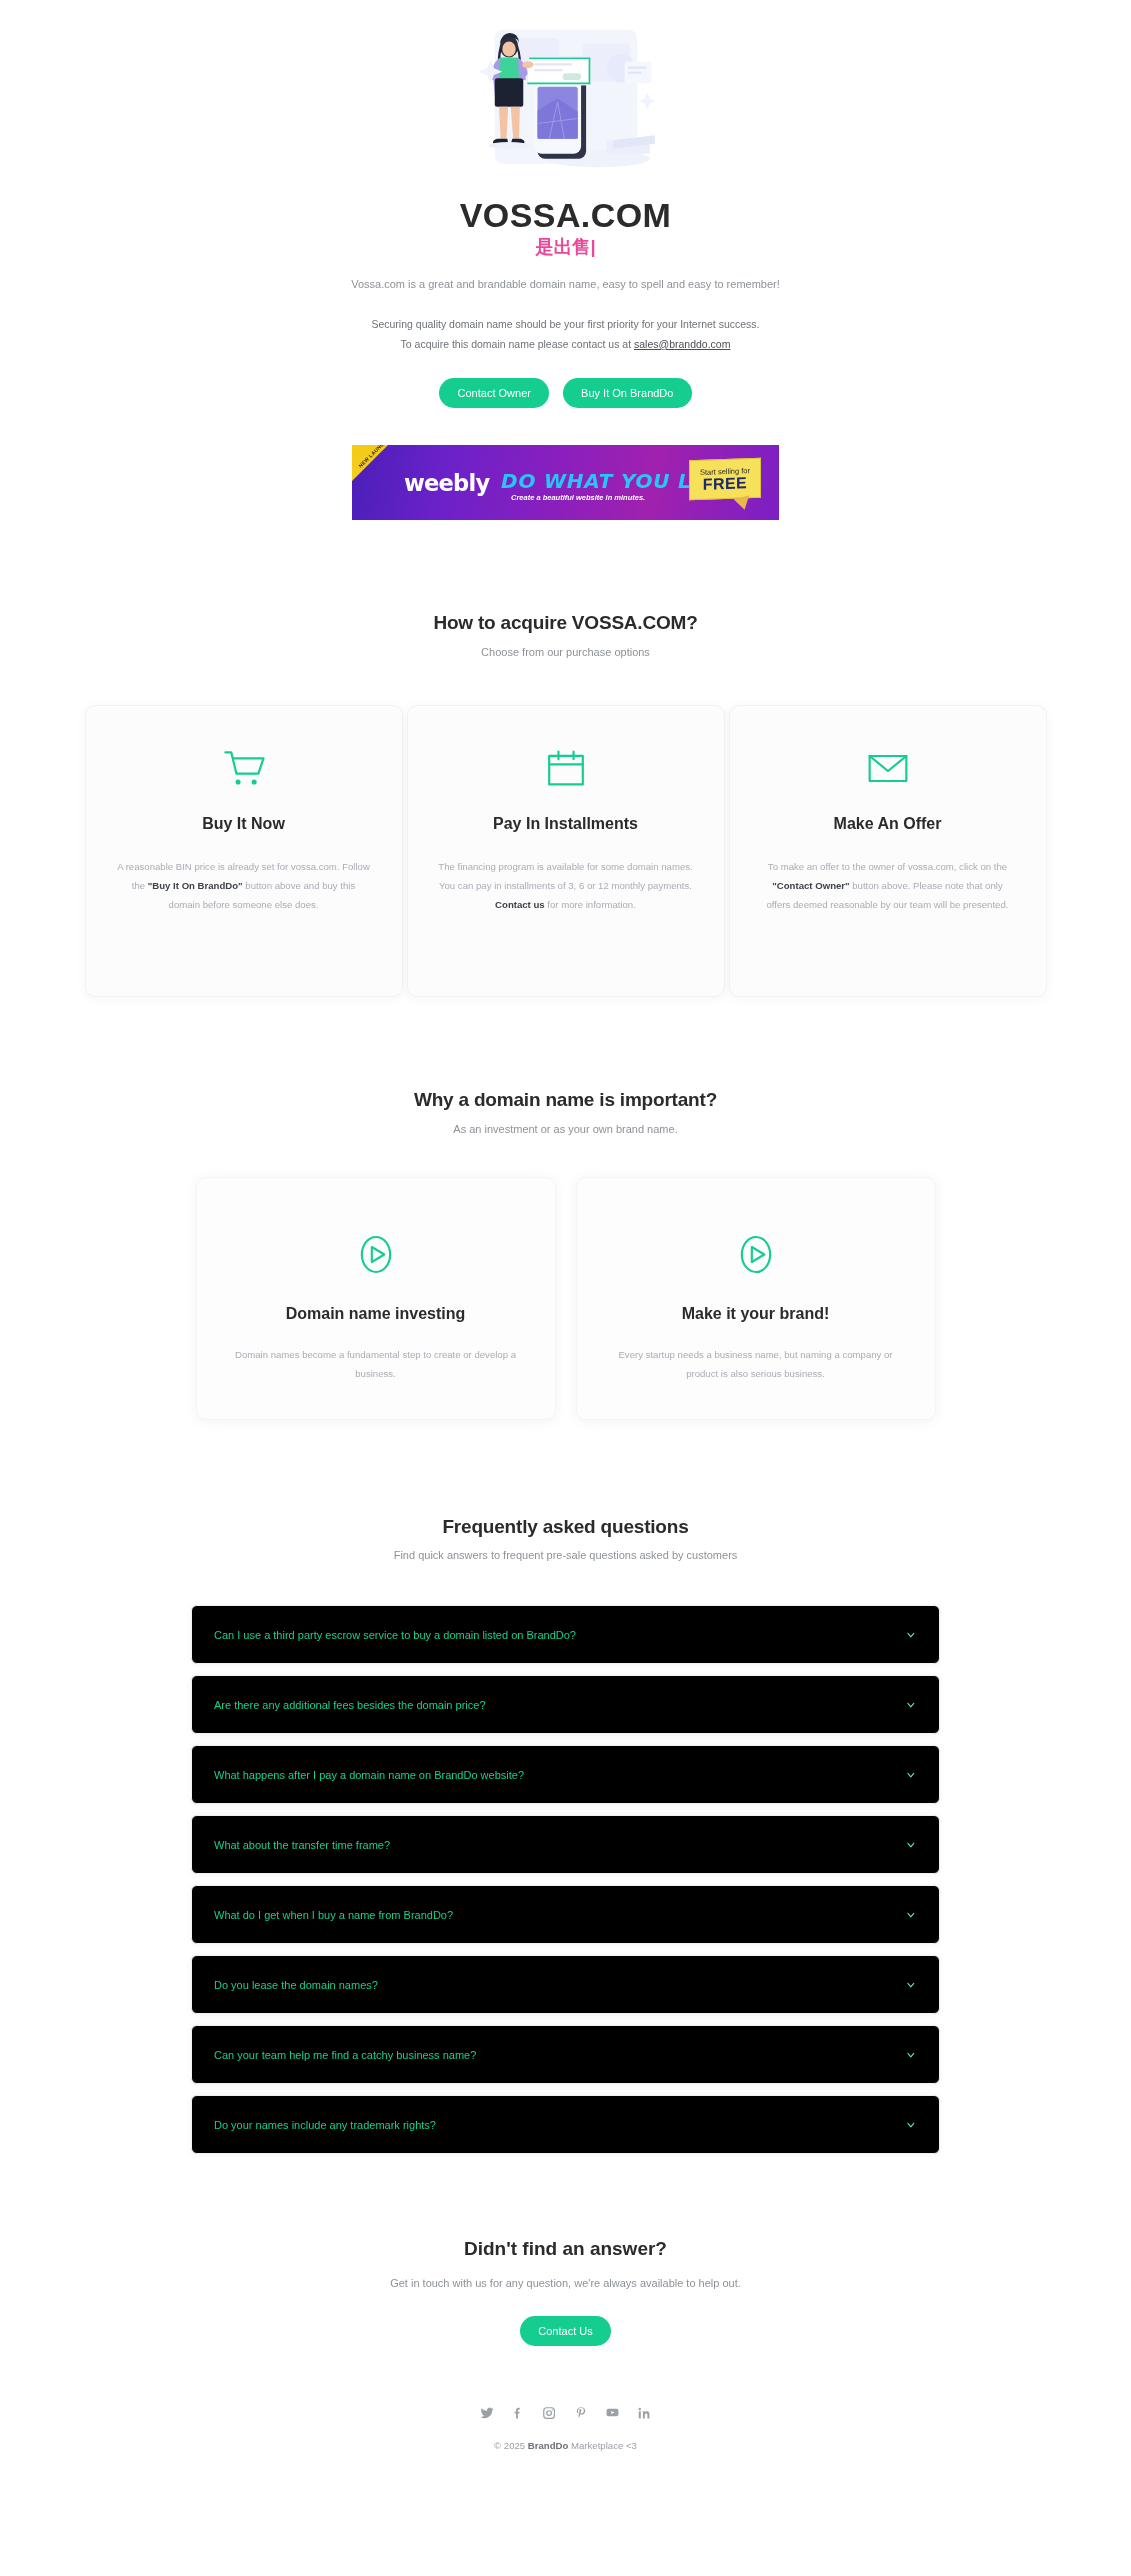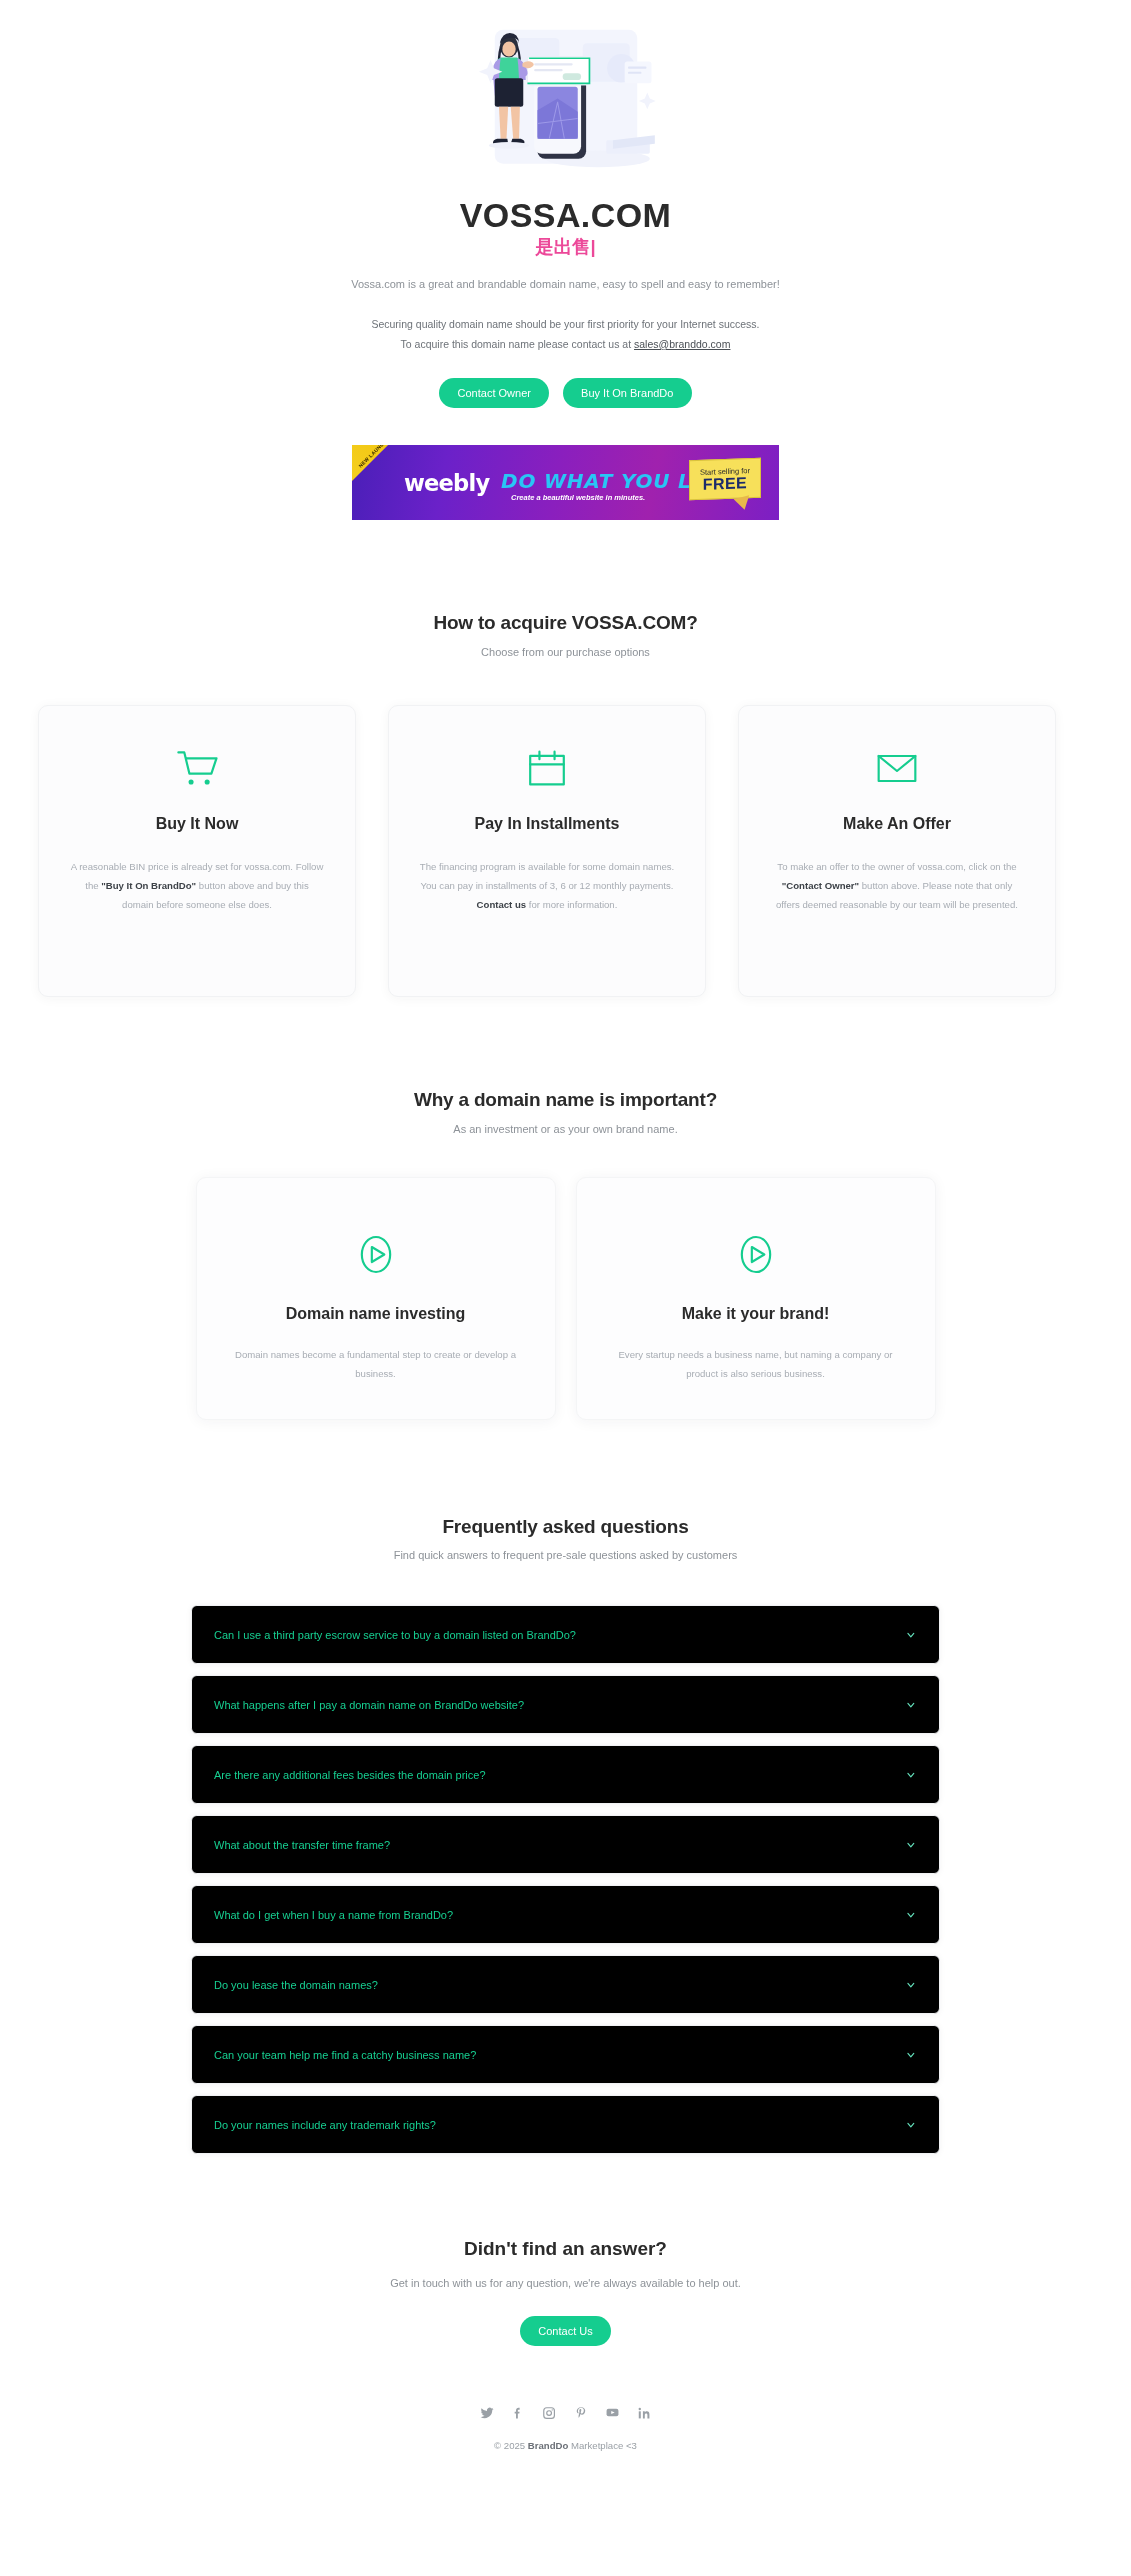--- a/index.html
+++ b/index.html
@@ -91,23 +91,22 @@
   }
 
   
   .section { text-align: center; }
   .section-title {
     font-size: 19px; font-weight: bold; color: #2b2b2b; letter-spacing: -0.2px;
   }
   .section-sub { font-size: 11px; color: #8d9298; margin-top: 11.7px; }
 
   .cards-3 {
-    display: flex; gap: 32px;
+    display: flex; justify-content: center; gap: 4px;
     margin-top: 47px;
-    margin-left: 38px;
   }
   .card3 {
     width: 318px; min-height: 292px;
     background: #fcfcfd; border: 0.8px solid #f1f2f4; border-radius: 10px;
     box-shadow: 0 1.7px 11.7px rgba(40,45,55,.045);
     padding: 39px 30px 32px; text-align: center;
     display: flex; flex-direction: column; align-items: center;
   }
   .card3 .icon { height: 47px; display: flex; align-items: center; justify-content: center; }
   .card3 .c-title {
@@ -344,29 +343,29 @@
     <div class="faq-list" id="faq-list">
         <div class="faq-item">
           <div class="faq-q">Can I use a third party escrow service to buy a domain listed on BrandDo?</div>
           <span class="faq-chevron">
             <svg width="11.7" height="11.7" viewBox="0 0 24 24" fill="none" stroke="currentColor" stroke-width="2.4" stroke-linecap="round" stroke-linejoin="round">
               <polyline points="6 9 12 16 18 9"></polyline>
             </svg>
           </span>
         </div>
         <div class="faq-item">
+          <div class="faq-q">Are there any additional fees besides the domain price?</div>
+          <span class="faq-chevron">
+            <svg width="11.7" height="11.7" viewBox="0 0 24 24" fill="none" stroke="currentColor" stroke-width="2.4" stroke-linecap="round" stroke-linejoin="round">
+              <polyline points="6 9 12 16 18 9"></polyline>
+            </svg>
+          </span>
+        </div>
+        <div class="faq-item">
           <div class="faq-q">What happens after I pay a domain name on BrandDo website?</div>
-          <span class="faq-chevron">
-            <svg width="11.7" height="11.7" viewBox="0 0 24 24" fill="none" stroke="currentColor" stroke-width="2.4" stroke-linecap="round" stroke-linejoin="round">
-              <polyline points="6 9 12 16 18 9"></polyline>
-            </svg>
-          </span>
-        </div>
-        <div class="faq-item">
-          <div class="faq-q">Are there any additional fees besides the domain price?</div>
           <span class="faq-chevron">
             <svg width="11.7" height="11.7" viewBox="0 0 24 24" fill="none" stroke="currentColor" stroke-width="2.4" stroke-linecap="round" stroke-linejoin="round">
               <polyline points="6 9 12 16 18 9"></polyline>
             </svg>
           </span>
         </div>
         <div class="faq-item">
           <div class="faq-q">What about the transfer time frame?</div>
           <span class="faq-chevron">
             <svg width="11.7" height="11.7" viewBox="0 0 24 24" fill="none" stroke="currentColor" stroke-width="2.4" stroke-linecap="round" stroke-linejoin="round">

